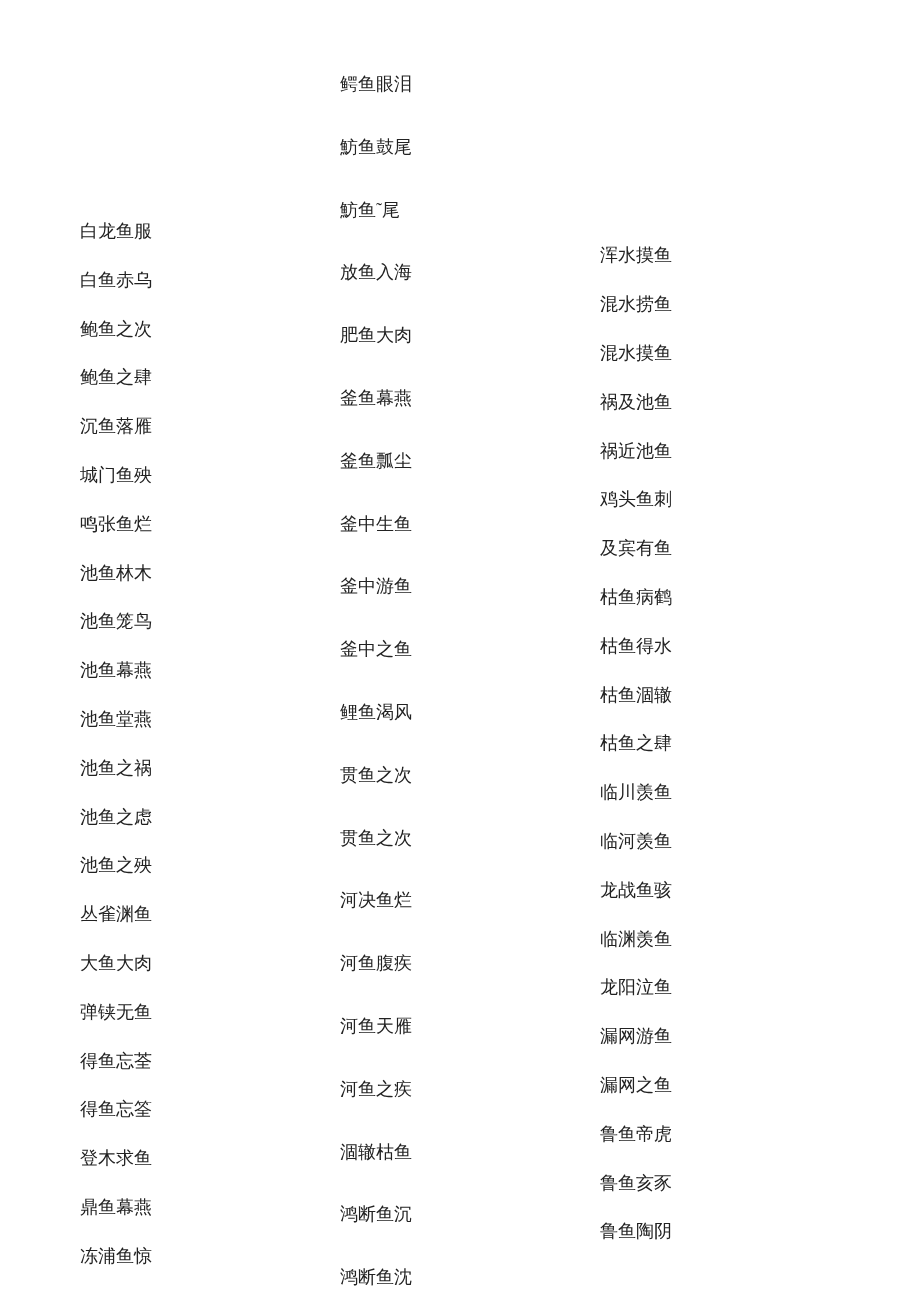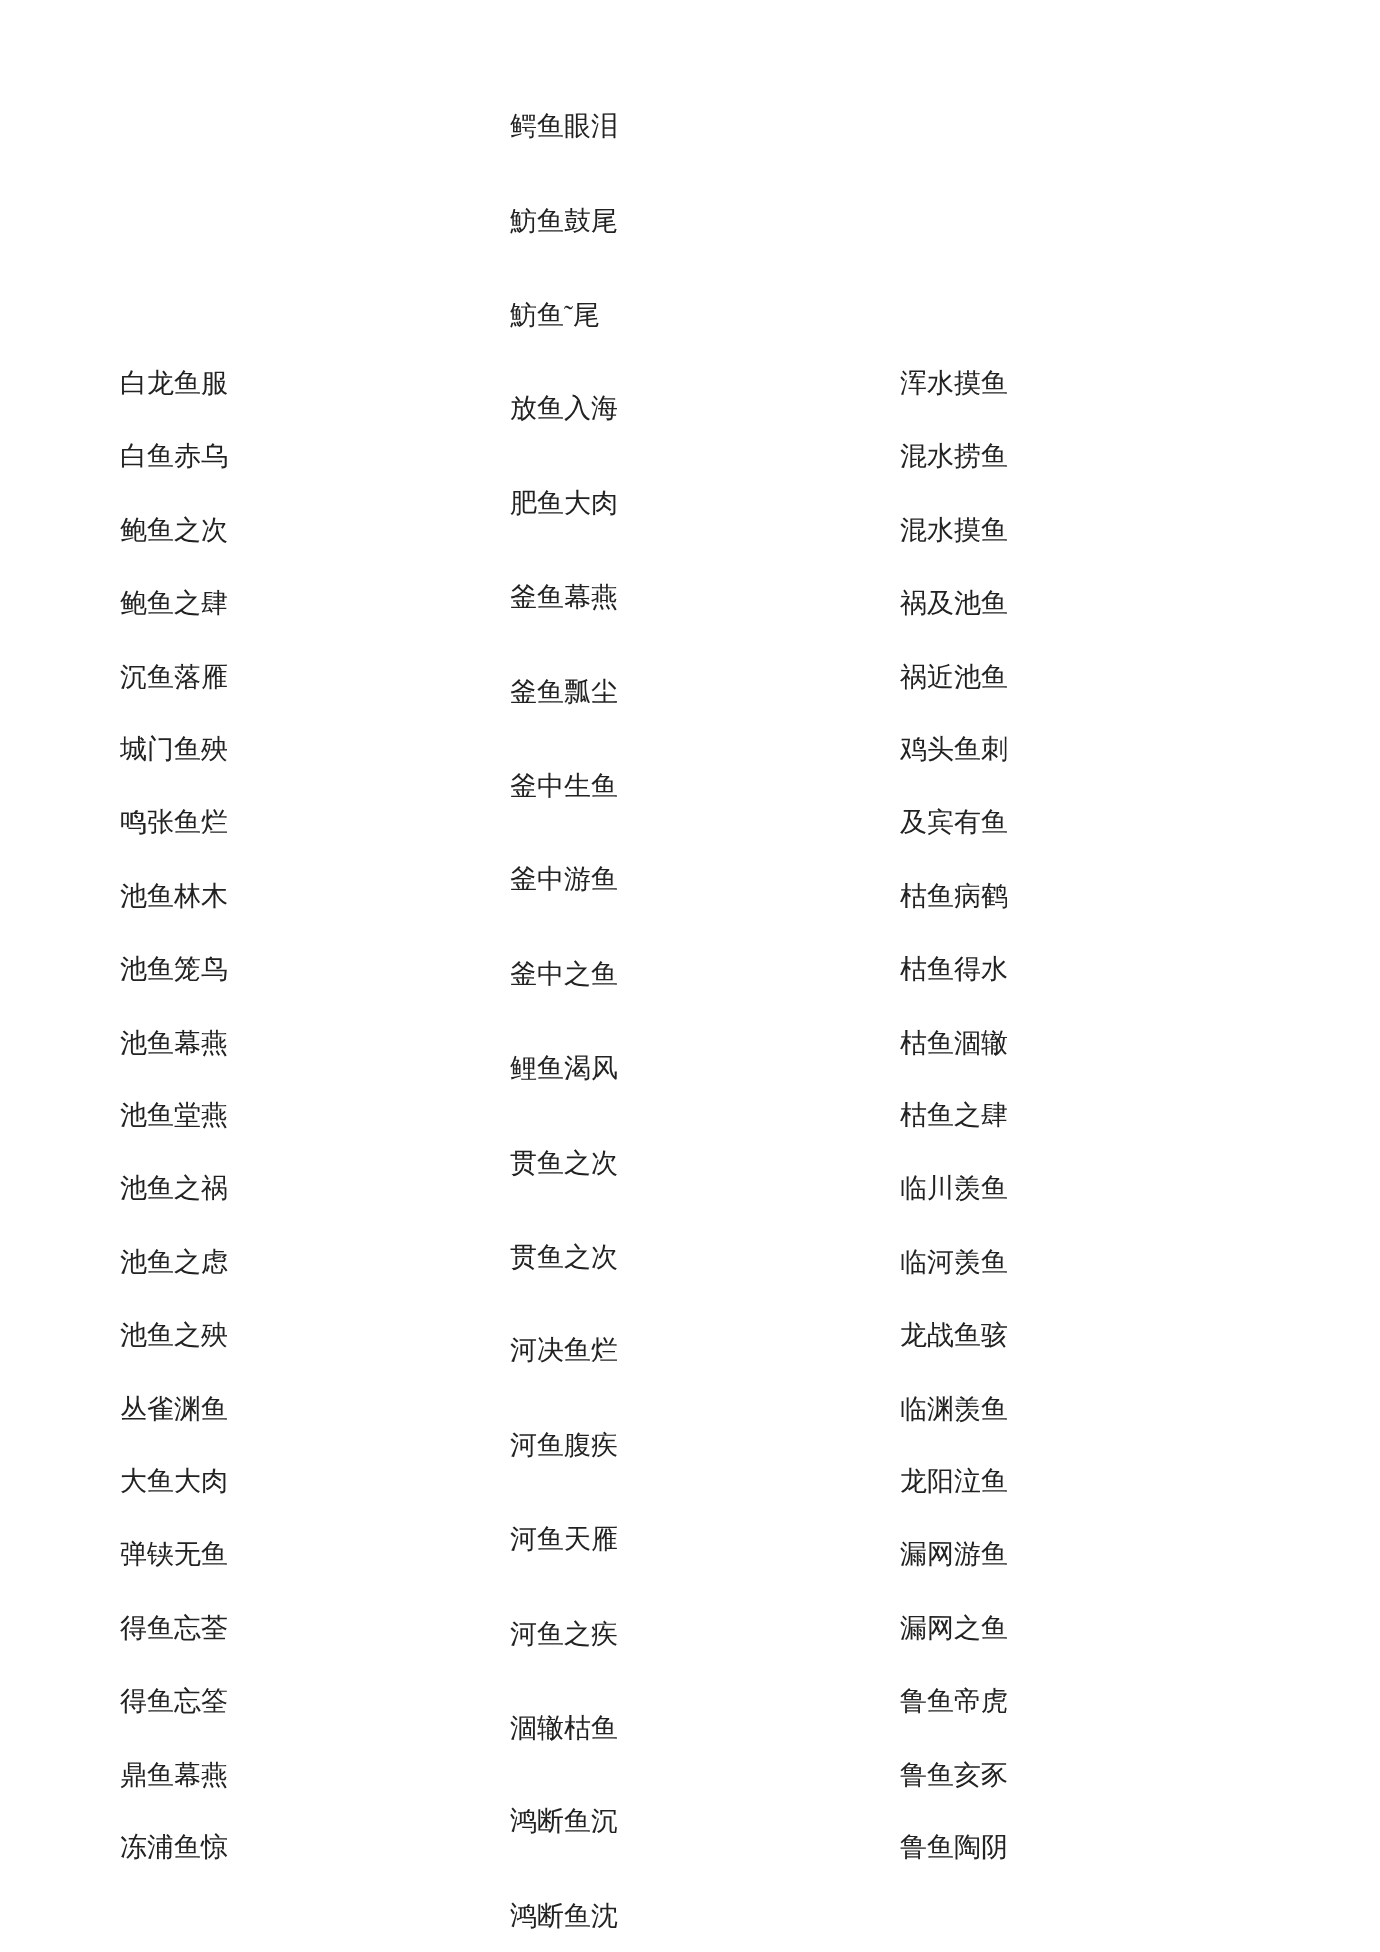--- a/index.html
+++ b/index.html
@@ -68,20 +68,21 @@
         <div class="cell">池鱼幕燕</div>
         <div class="cell">池鱼堂燕</div>
         <div class="cell">池鱼之祸</div>
         <div class="cell">池鱼之虑</div>
         <div class="cell">池鱼之殃</div>
         <div class="cell">丛雀渊鱼</div>
         <div class="cell">大鱼大肉</div>
         <div class="cell">弹铗无鱼</div>
         <div class="cell">得鱼忘荃</div>
         <div class="cell">得鱼忘筌</div>
+        <div class="cell">登木求鱼</div>
         <div class="cell">鼎鱼幕燕</div>
         <div class="cell">冻浦鱼惊</div>
       </div>
 
     <div class="column" id="col2-el">
         <div class="cell">鳄鱼眼泪</div>
         <div class="cell">魴鱼鼓尾</div>
         <div class="cell">魴鱼˜尾</div>
         <div class="cell">放鱼入海</div>
         <div class="cell">肥鱼大肉</div>

